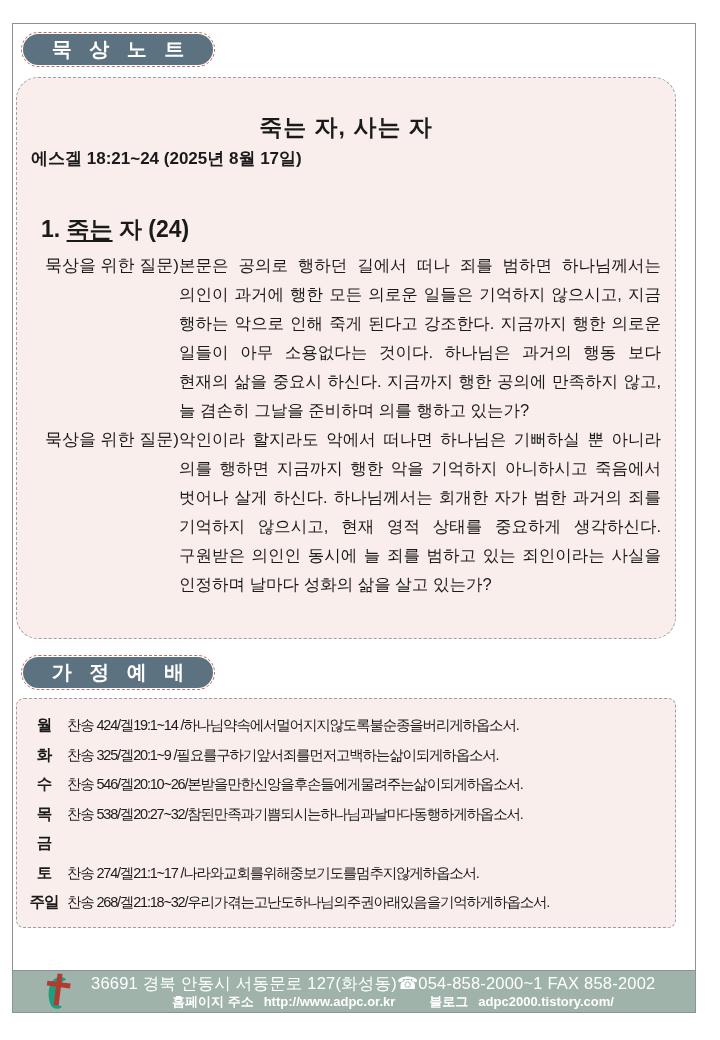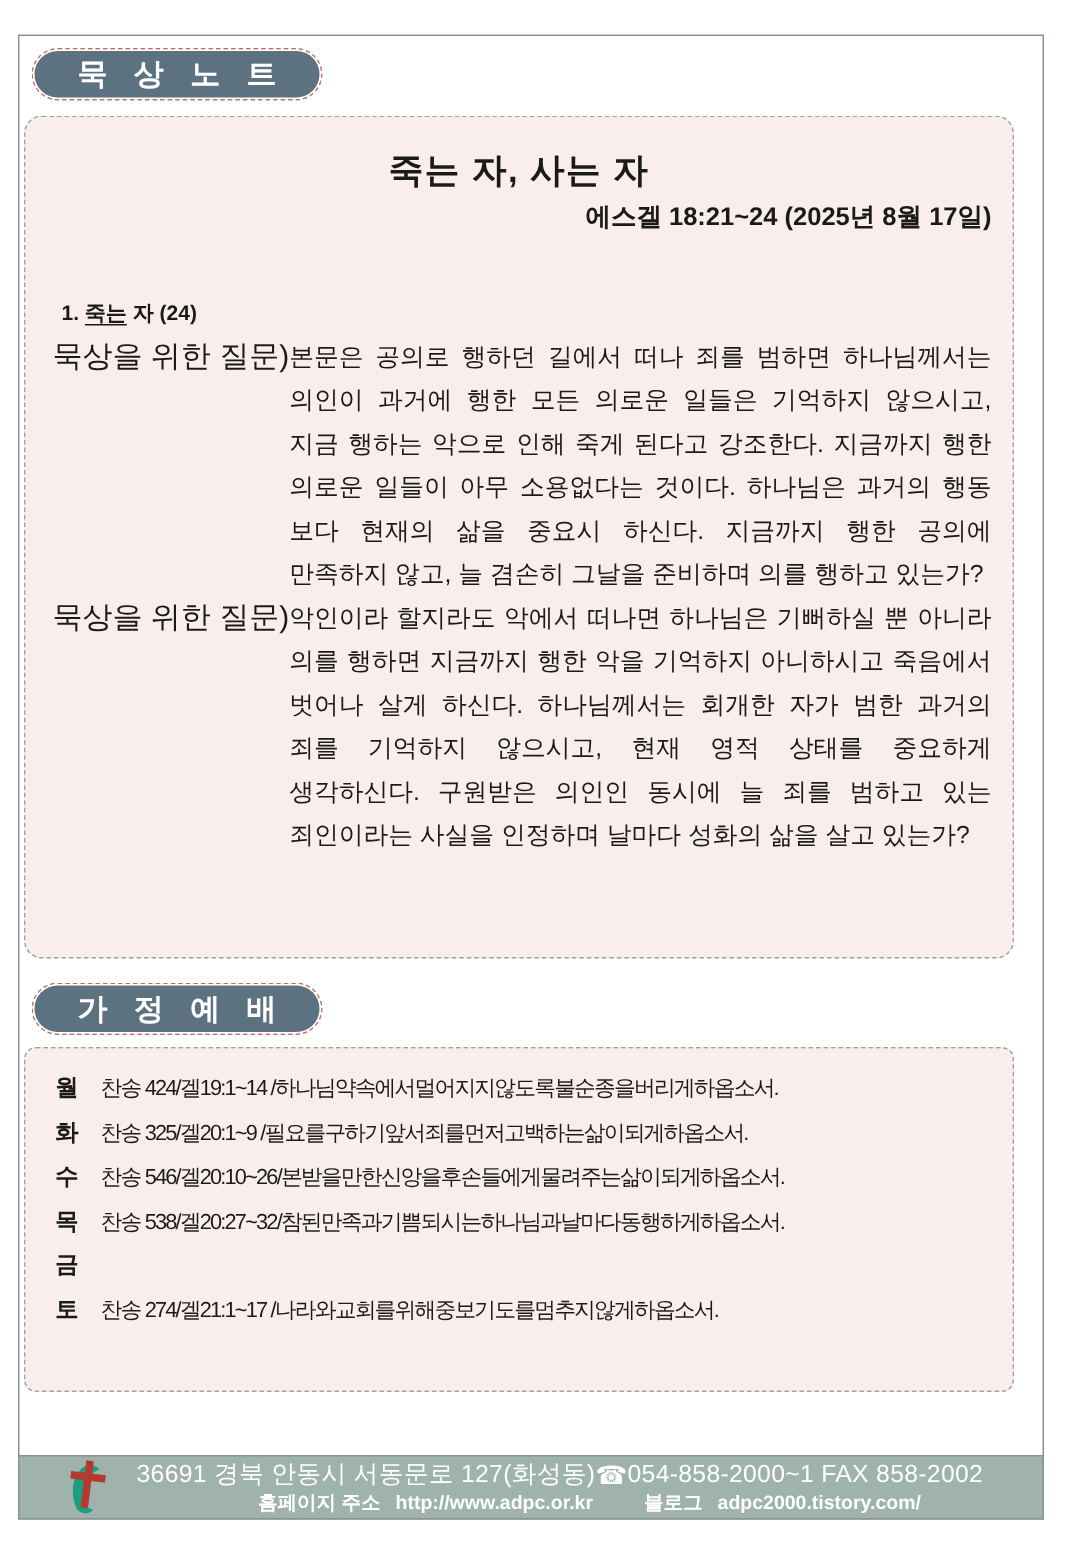--- a/index.html
+++ b/index.html
@@ -38,52 +38,53 @@
   
   .pinkbox {
     position: absolute;
     left: 16px;
     width: 660px;
     background: #faeeec;
     border: 1px dashed #9aa1a6;
   }
   .meditation-box {
     top: 77px; height: 562px;
-    border-radius: 12px;
-    padding: 20px 14px 0 14px;
+    border-radius: 22px;
+    padding: 34px 14px 0 14px;
   }
   .worship-box {
     top: 698px; height: 230px;
     border-radius: 8px;
     padding: 12px 8px 0 4px;
   }
   .med-title {
     text-align: center;
     font-size: 23px; font-weight: bold;
     letter-spacing: 1px;
   }
   .med-subtitle {
-    text-align: right;
+    text-align: left;
     font-size: 17px; font-weight: bold;
     margin-top: 4px;
   }
   .section-heading {
-    font-size: 14px; font-weight: bold;
+    font-size: 23px; font-weight: bold;
     margin: 0 0 6px 10px;
   }
   .section-heading .u { text-decoration: underline; text-underline-offset: 3px; }
   .heading-1 { margin-top: 44px; }
   .heading-2 { margin-top: 30px; }
   .qa-row { display: flex; align-items: flex-start; }
   .qa-label {
     flex: 0 0 148px;
-    font-size: 20px;
+    font-size: 17px;
     line-height: 29px;
     padding-left: 4px;
     white-space: nowrap;
+    text-align: right;
   }
   .qa-body {
     flex: 1;
     font-size: 16.5px;
     line-height: 29px;
     text-align: justify;
     word-break: keep-all;
     overflow-wrap: anywhere;
   }
   
@@ -186,20 +187,24 @@
   <div class="worship-row">
     <div class="worship-day">목</div>
     <div class="worship-text">찬송 538/겔20:27~32/참된만족과기쁨되시는하나님과날마다동행하게하옵소서.</div>
   </div>
   <div class="worship-row">
     <div class="worship-day">금</div>
   </div>
   <div class="worship-row">
     <div class="worship-day">토</div>
     <div class="worship-text">찬송 274/겔21:1~17 /나라와교회를위해중보기도를멈추지않게하옵소서.</div>
+  </div>
+  <div class="worship-row">
+    <div class="worship-day">주일</div>
+    <div class="worship-text">찬송 268/겔21:18~32/우리가겪는고난도하나님의주권아래있음을기억하게하옵소서.</div>
   </div>
 </div>
 
 <div class="footer-band">
   <svg class="footer-logo" viewBox="0 0 40 48" xmlns="http://www.w3.org/2000/svg">
     <path d="M15 9 C8 16 7 28 11 39 C13 45 22 46 25 41 C18 41 16 31 18 23 C20 15 25 11 30 9 C25 4 19 5 15 9 Z" fill="#1e9e7e"></path>
     <g transform="rotate(7 20 22)">
       <rect x="17" y="2" width="6" height="38" fill="#b23a31"></rect>
       <rect x="6" y="12" width="28" height="6" fill="#b23a31"></rect>
     </g>

